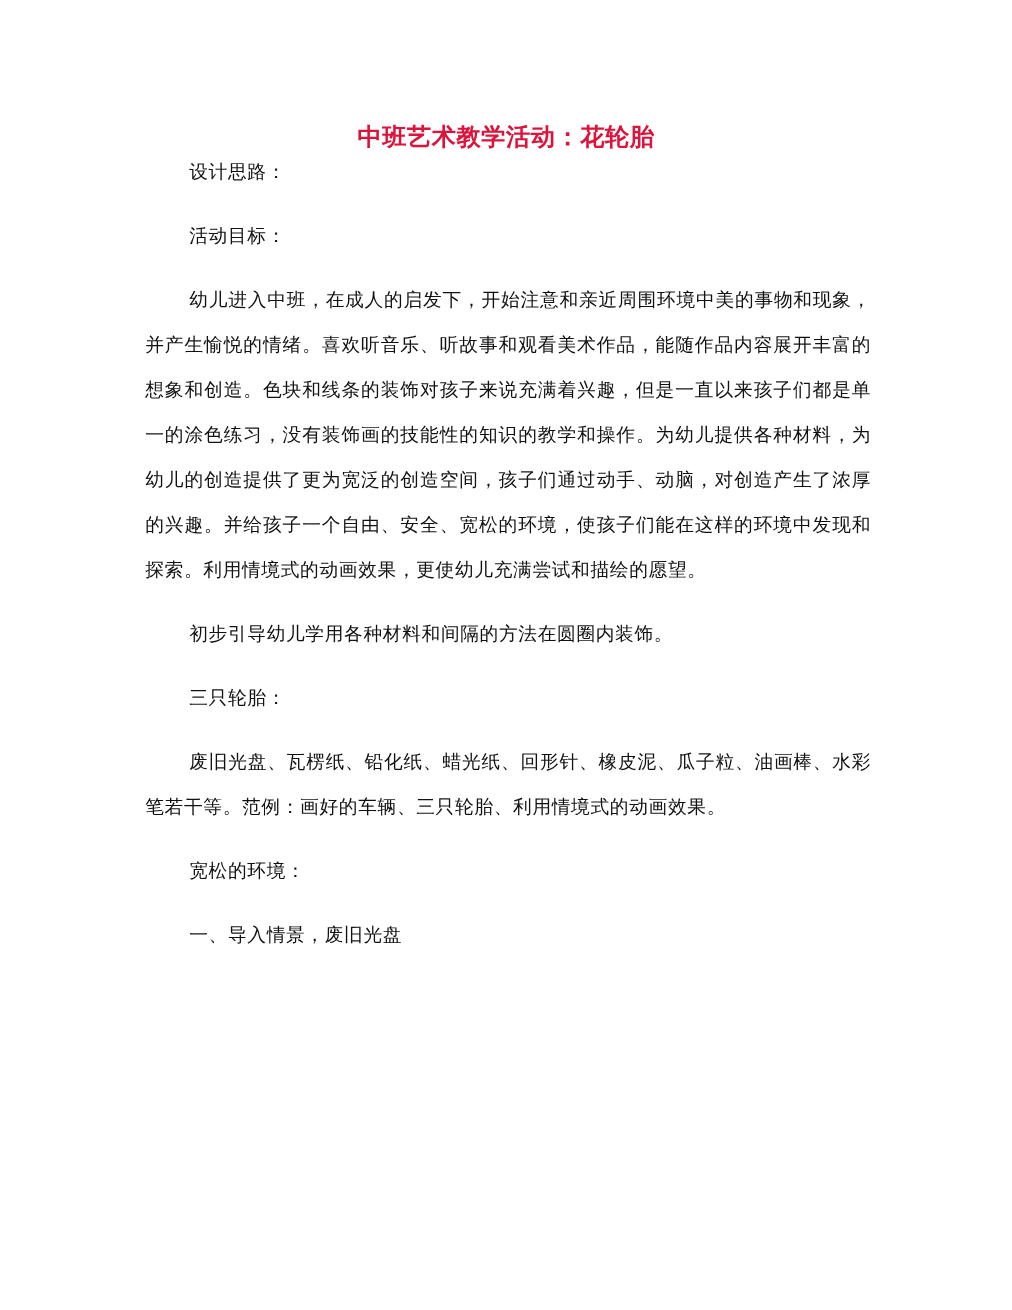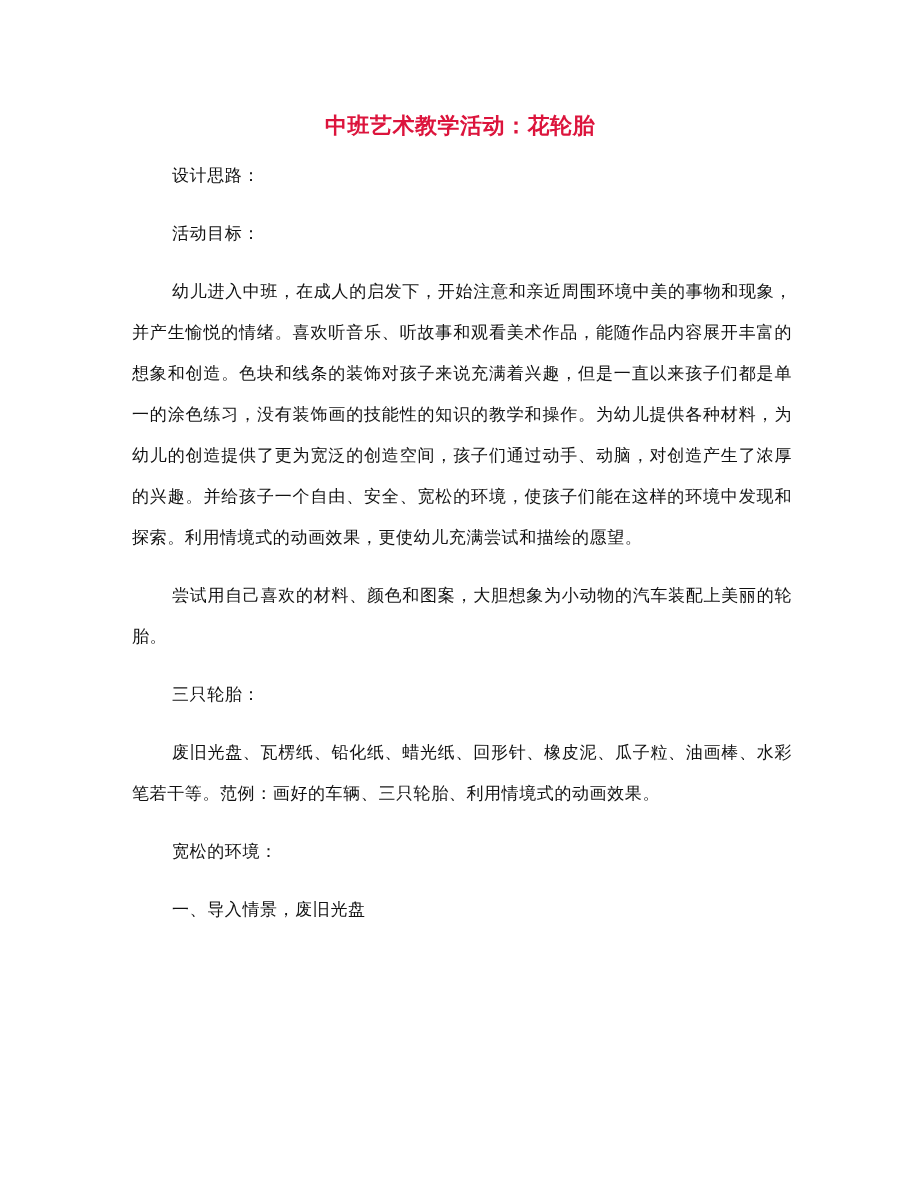--- a/index.html
+++ b/index.html
@@ -2,32 +2,32 @@
 <html><head>
 <meta charset="utf-8">
 <style>
   html, body { margin:0; padding:0; background:#ffffff; }
   body { width:920px; height:1191px; position:relative; overflow:hidden;
          font-family:"DejaVu Serif","Liberation Serif",serif; color:#111; }
   .page { position:absolute; left:0; top:0; width:920px; height:1111px; background:#fff; }
   .title { position:absolute; left:0; width:920px; top:111px; text-align:center;
            font-family:"DejaVu Sans","Liberation Sans",sans-serif; font-weight:bold;
            font-size:22px; line-height:30px; color:#dc143c; letter-spacing:0.5px; }
-  .body { position:absolute; left:132px; width:660px; top:155px; }
+  .body { position:absolute; left:132px; width:660px; top:137px; }
   .para { font-size:17px; line-height:41px; margin:0 0 17px 0; text-indent:40px;
           text-align:justify; letter-spacing:0.6px; }
 </style>
 </head>
 <body>
 
 <div class="page">
   <div class="title">中班艺术教学活动：花轮胎</div>
   <div class="body">
     <p class="para">设计思路：</p>
     <p class="para">活动目标：</p>
     <p class="para">幼儿进入中班，在成人的启发下，开始注意和亲近周围环境中美的事物和现象，并产生愉悦的情绪。喜欢听音乐、听故事和观看美术作品，能随作品内容展开丰富的想象和创造。色块和线条的装饰对孩子来说充满着兴趣，但是一直以来孩子们都是单一的涂色练习，没有装饰画的技能性的知识的教学和操作。为幼儿提供各种材料，为幼儿的创造提供了更为宽泛的创造空间，孩子们通过动手、动脑，对创造产生了浓厚的兴趣。并给孩子一个自由、安全、宽松的环境，使孩子们能在这样的环境中发现和探索。利用情境式的动画效果，更使幼儿充满尝试和描绘的愿望。</p>
-    <p class="para">尝试用自己喜欢的材料、颜色和图案，大胆想象为小动物的汽车装配上美丽的轮胎。</p>
+    <p class="para">初步引导幼儿学用各种材料和间隔的方法在圆圈内装饰。</p>
     <p class="para">三只轮胎：</p>
     <p class="para">废旧光盘、瓦楞纸、铅化纸、蜡光纸、回形针、橡皮泥、瓜子粒、油画棒、水彩笔若干等。范例：画好的车辆、三只轮胎、利用情境式的动画效果。</p>
     <p class="para">宽松的环境：</p>
     <p class="para">一、导入情景，废旧光盘</p>
   </div>
 </div>
 
 </body></html>

